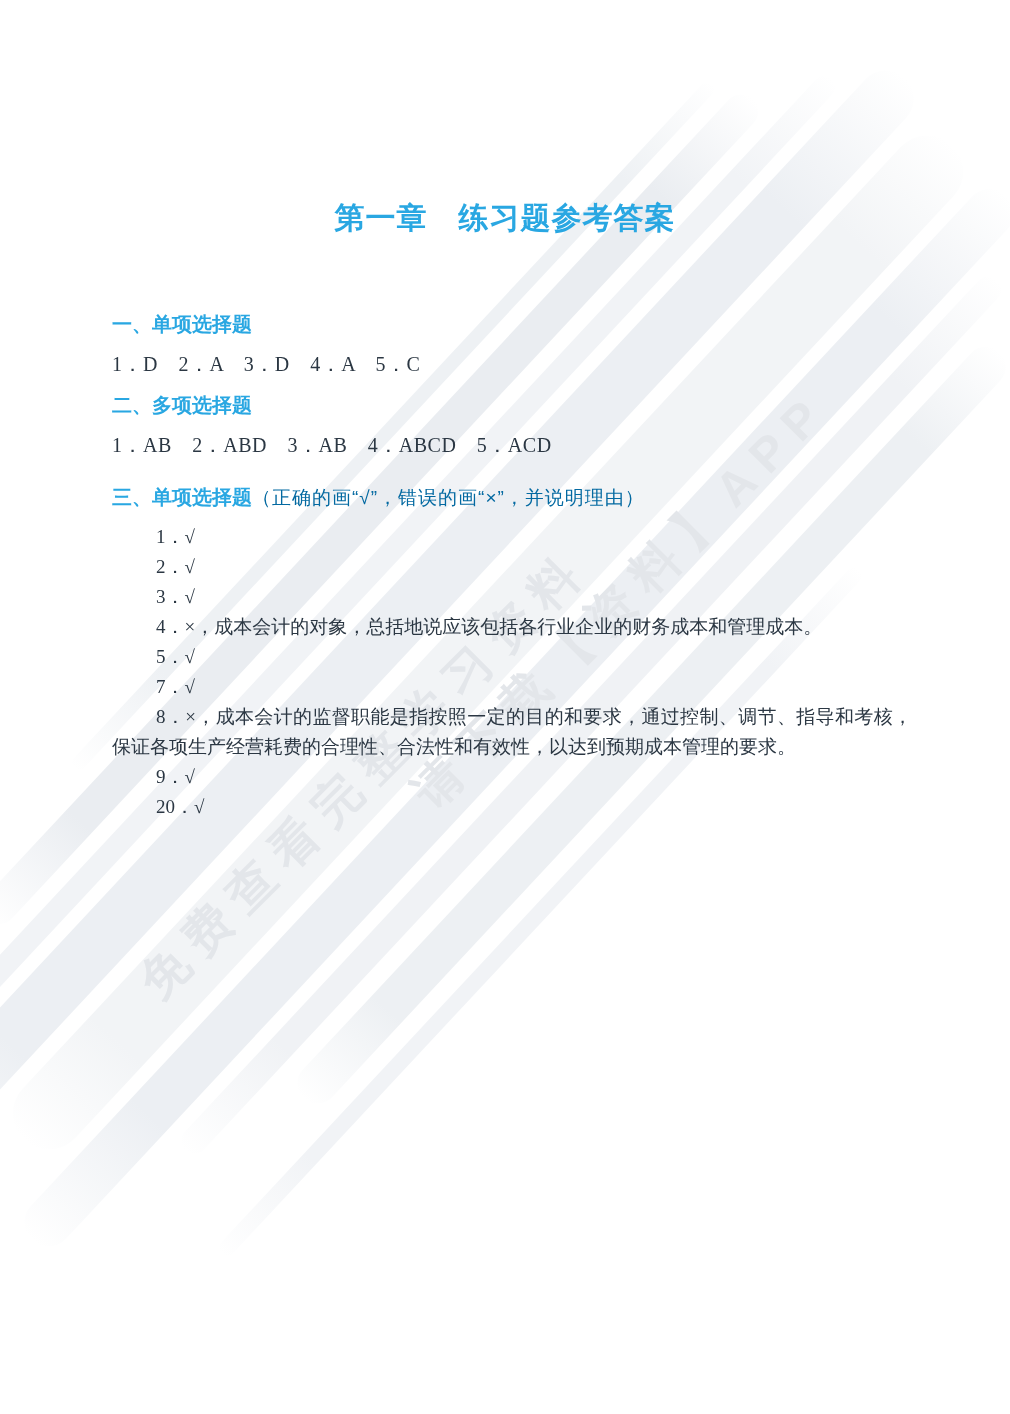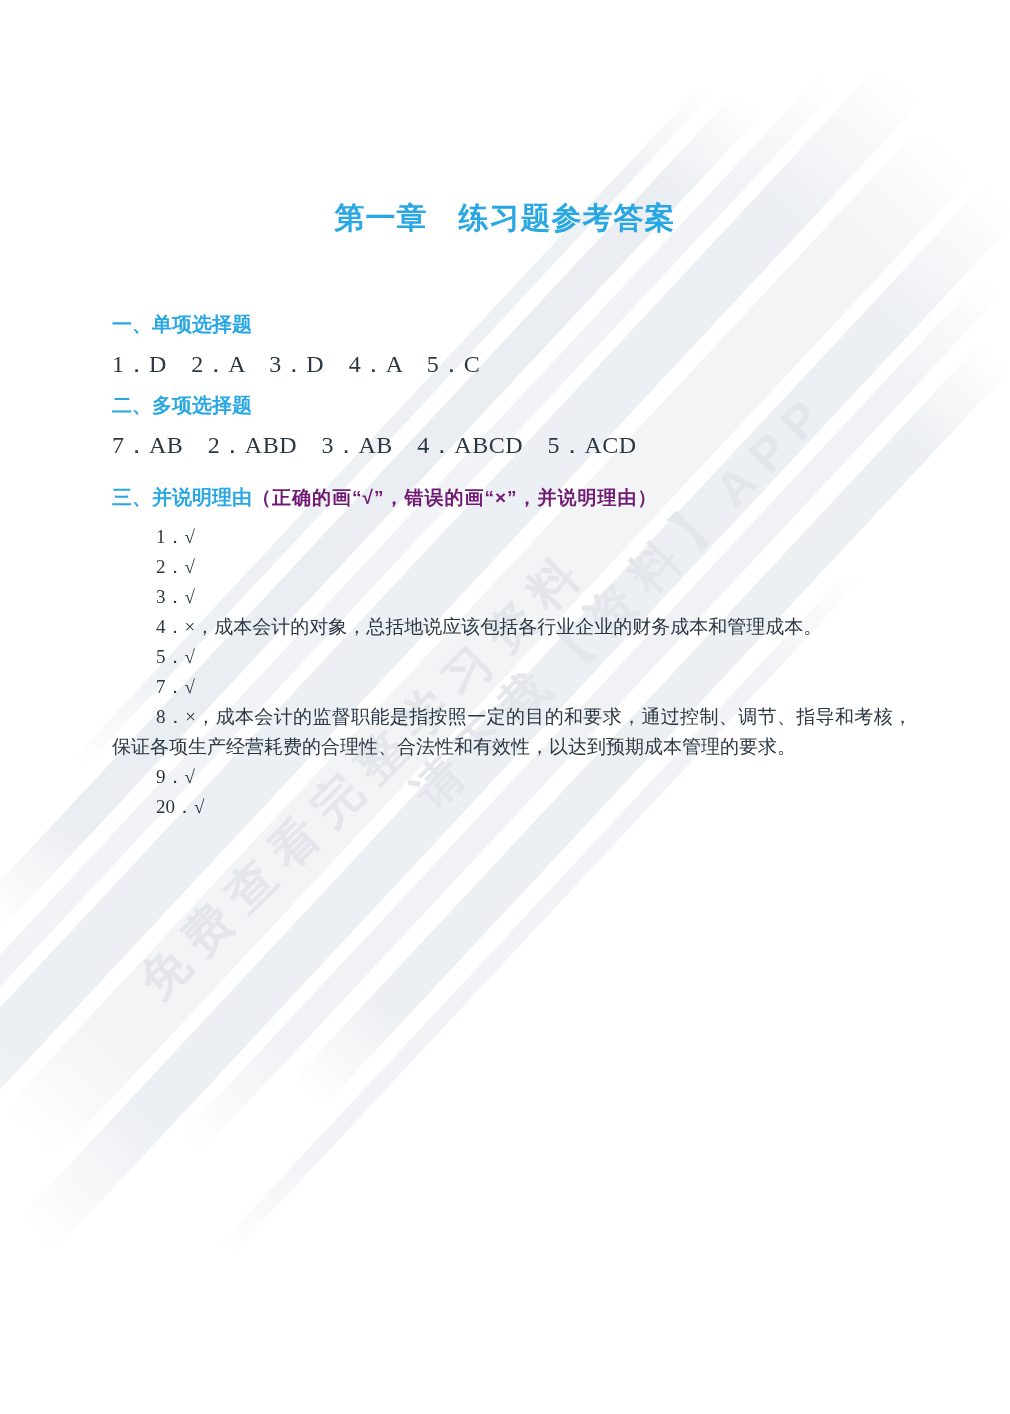--- a/index.html
+++ b/index.html
@@ -63,29 +63,29 @@
     font-weight: bold;
     font-size: 20px;
     line-height: 24px;
     color: #29a7e2;
     margin: 0;
   }
   .m1 { margin-top: 76px; }
   .m2 { margin-top: 15px; }
   .m3 { margin-top: 26px; }
   .sec-heading .note {
-    font-weight: bold;
+    font-weight: normal;
     font-size: 19px;
-    color: #701a75;
+    color: #0369a1;
     letter-spacing: 1px;
     margin-top: 17px;
   }
   .answers-line {
     margin: 14px 0 0 0;
-    font-size: 24px;
+    font-size: 20px;
     line-height: 28px;
     color: #2b3743;
     letter-spacing: 0.5px;
   }
   .judge-list { margin-top: 12px; }
   .judge-item {
     margin: 0;
     font-size: 19px;
     line-height: 30px;
     color: #2b3743;
@@ -116,24 +116,24 @@
 
   <div class="content">
     <h1 class="doc-title">第一章　练习题参考答案</h1>
 
     <div class="body-block">
 
       <h2 class="sec-heading m1">一、单项选择题</h2>
       <p class="answers-line">1．D　2．A　3．D　4．A　5．C</p>
 
       <h2 class="sec-heading m2">二、多项选择题</h2>
-      <p class="answers-line">7．AB　2．ABD　3．AB　4．ABCD　5．ACD</p>
+      <p class="answers-line">1．AB　2．ABD　3．AB　4．ABCD　5．ACD</p>
 
       <h2 class="sec-heading m3">
-        <span>三、并说明理由</span><span class="note">（正确的画“√”，错误的画“×”，并说明理由）</span>
+        <span>三、单项选择题</span><span class="note">（正确的画“√”，错误的画“×”，并说明理由）</span>
       </h2>
 
       <div class="judge-list">
         <p class="judge-item">1．√</p>
         <p class="judge-item">2．√</p>
         <p class="judge-item">3．√</p>
         <p class="judge-item">4．×，成本会计的对象，总括地说应该包括各行业企业的财务成本和管理成本。</p>
         <p class="judge-item">5．√</p>
         <p class="judge-item">7．√</p>
         <p class="judge-item">8．×，成本会计的监督职能是指按照一定的目的和要求，通过控制、调节、指导和考核，保证各项生产经营耗费的合理性、合法性和有效性，以达到预期成本管理的要求。</p>

